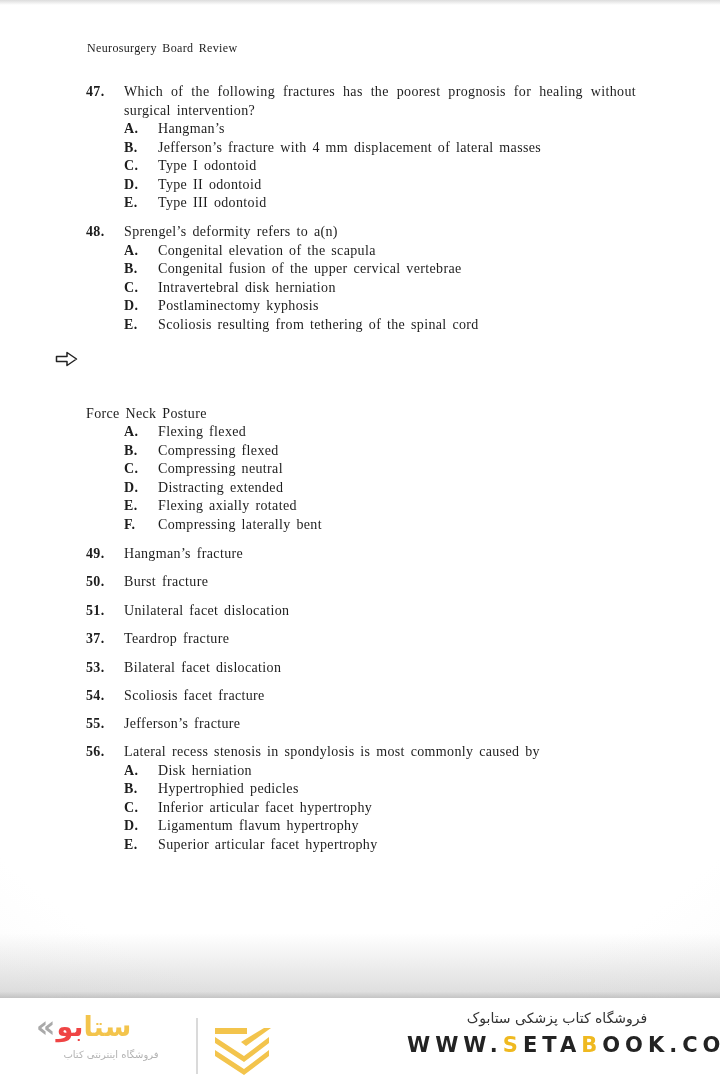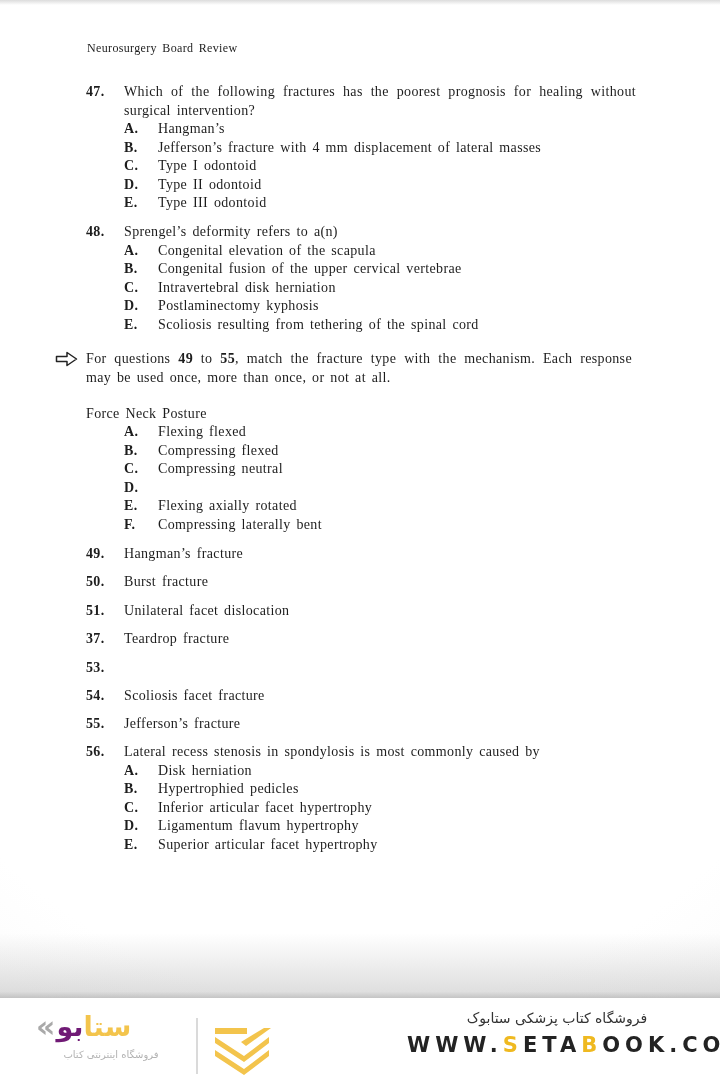--- a/index.html
+++ b/index.html
@@ -29,21 +29,21 @@
   .items{position:absolute;left:0;top:545px;width:720px;}
   .item-row{position:relative;min-height:18.5px;margin-bottom:9.9px;}
   .item-num{position:absolute;left:86px;top:0;font-weight:bold;}
   .item-text{display:block;margin-left:124px;}
   
   .footer{position:absolute;left:0;top:998px;width:720px;height:82px;background:#ffffff;
         font-family:"DejaVu Sans","Liberation Sans",sans-serif;letter-spacing:0;word-spacing:0;}
   .logo{position:absolute;left:36px;top:14px;}
   .logo-word{display:flex;align-items:center;font-size:27px;font-weight:bold;line-height:30px;}
   .guillemet{color:#a9a9a9;font-size:30px;margin-right:1px;}
-  .wm-gray{color:#701a75;}
+  .wm-gray{color:#ef4444;}
   .wm-yellow{color:#f3c44c;}
   .logo-sub{margin-top:4px;width:150px;text-align:center;font-size:10px;color:#b3b3b3;}
   .divider{position:absolute;left:196px;top:20px;width:2px;height:56px;background:#dadada;}
   .emblem{position:absolute;left:205px;top:21px;}
   .footer-right{position:absolute;right:13px;top:8px;width:300px;text-align:center;}
   .fa-title{font-size:14px;color:#333333;line-height:24px;}
   .url-line{margin-top:6px;font-size:21px;font-weight:bold;letter-spacing:5px;color:#232323;white-space:nowrap;}
   .url-accent{color:#efb920;}
 </style>
 </head>
@@ -103,39 +103,39 @@
       <span class="opt-text">Scoliosis resulting from tethering of the spinal cord</span>
     </div>
   </section>
 
   <section class="note-block">
     <span class="note-arrow">
       <svg width="23" height="16" viewBox="0 0 23 16">
           <path d="M1.5 5.5 H12 V1.5 L21.5 8 L12 14.5 V10.5 H1.5 Z" fill="none" stroke="#232323" stroke-width="1.5" stroke-linejoin="round"></path>
         </svg>
     </span>
-    <div class="note-text"><span>For questions </span><span class="note-bold">49</span><span> to </span><span class="note-bold">55</span><span>, match the fracture type with the mechanism. Each response may be used once, more than once, or not at all.</span></div>
   </section>
 
   <div class="match-label">Force Neck Posture</div>
   <section class="match-opts">
     <div class="opt-row">
       <span class="opt-letter">A.</span>
       <span class="opt-text">Flexing flexed</span>
     </div>
     <div class="opt-row">
       <span class="opt-letter">B.</span>
       <span class="opt-text">Compressing flexed</span>
     </div>
     <div class="opt-row">
       <span class="opt-letter">C.</span>
       <span class="opt-text">Compressing neutral</span>
     </div>
     <div class="opt-row">
       <span class="opt-letter">D.</span>
+      <span class="opt-text">Distracting extended</span>
     </div>
     <div class="opt-row">
       <span class="opt-letter">E.</span>
       <span class="opt-text">Flexing axially rotated</span>
     </div>
     <div class="opt-row">
       <span class="opt-letter">F.</span>
       <span class="opt-text">Compressing laterally bent</span>
     </div>
   </section>
@@ -152,20 +152,21 @@
     <div class="item-row">
       <span class="item-num">51.</span>
       <span class="item-text">Unilateral facet dislocation</span>
     </div>
     <div class="item-row">
       <span class="item-num">37.</span>
       <span class="item-text">Teardrop fracture</span>
     </div>
     <div class="item-row">
       <span class="item-num">53.</span>
+      <span class="item-text">Bilateral facet dislocation</span>
     </div>
     <div class="item-row">
       <span class="item-num">54.</span>
       <span class="item-text">Scoliosis facet fracture</span>
     </div>
     <div class="item-row">
       <span class="item-num">55.</span>
       <span class="item-text">Jefferson’s fracture</span>
     </div>
   </section>

